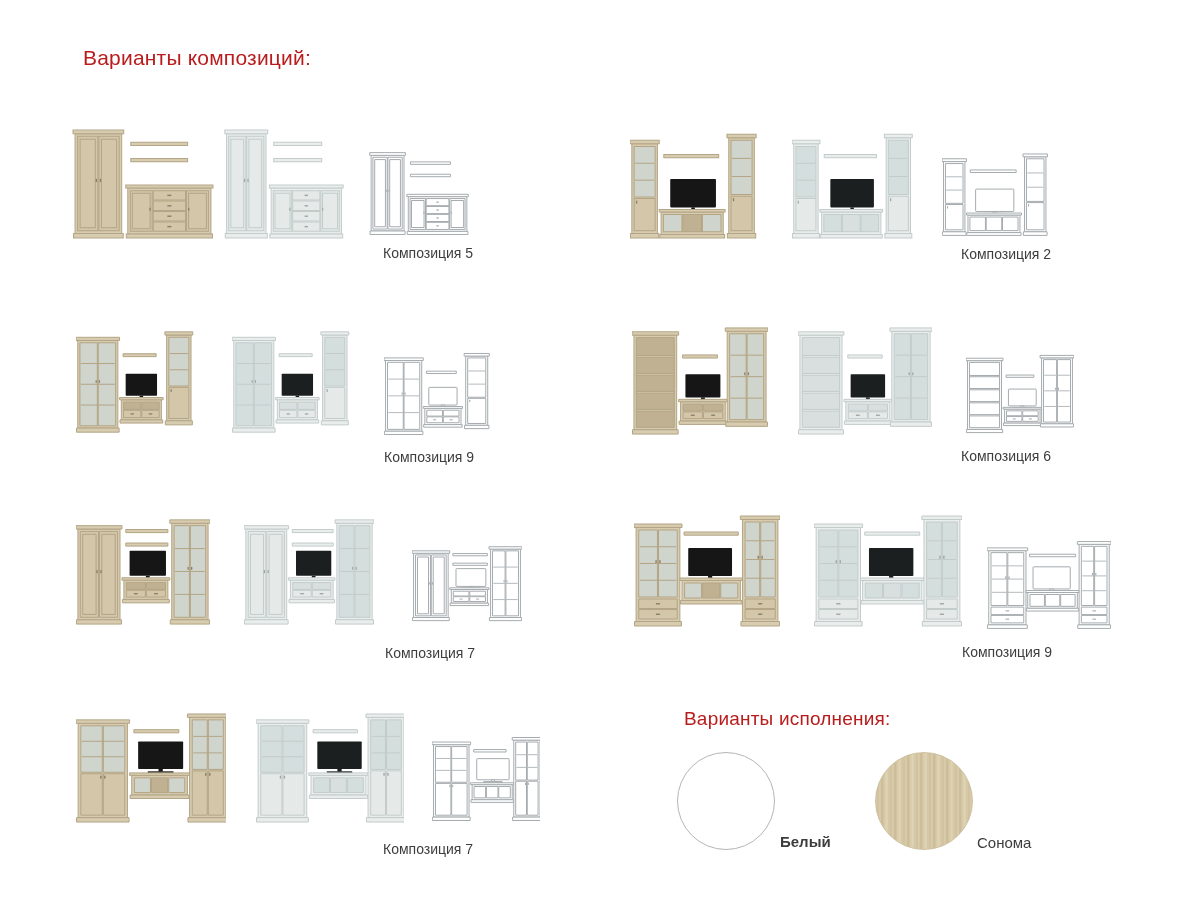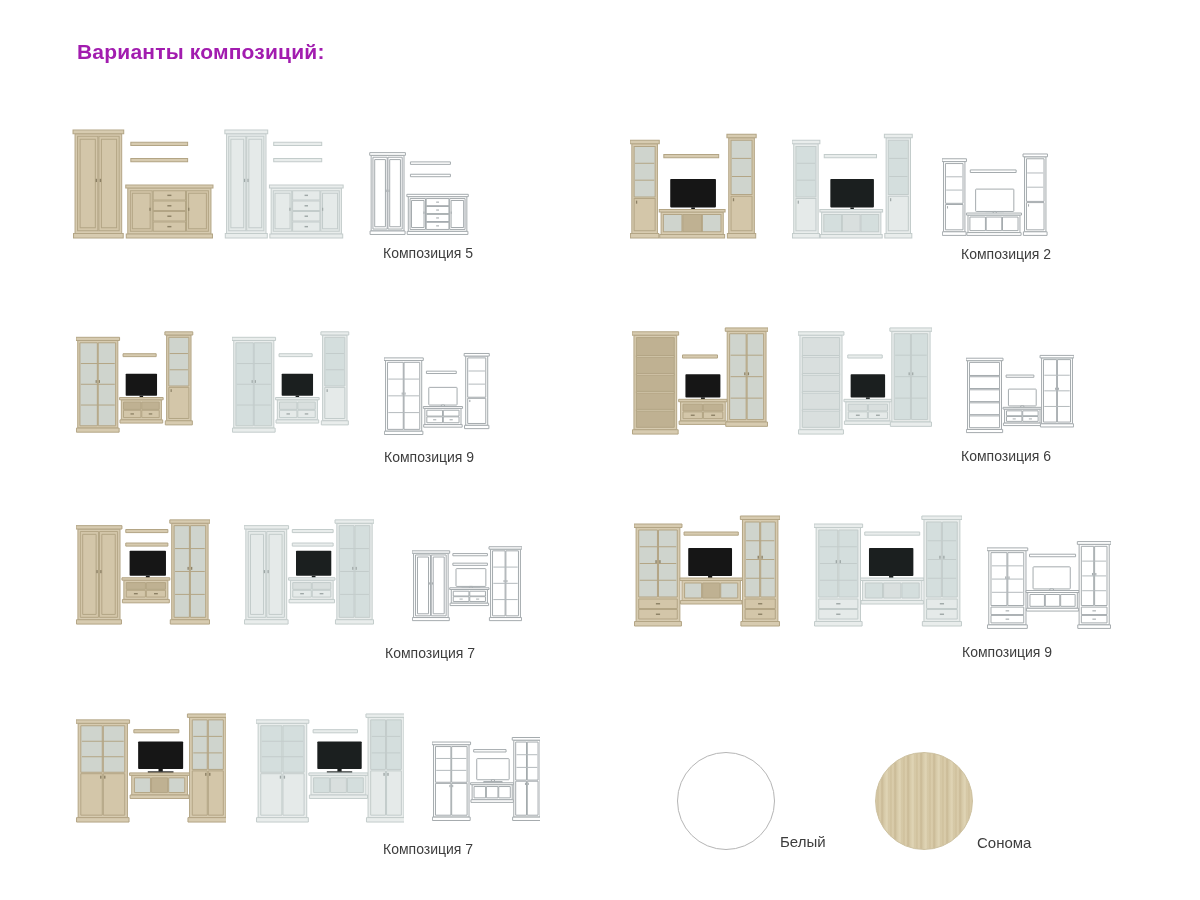--- a/index.html
+++ b/index.html
@@ -1,34 +1,34 @@
 <!DOCTYPE html>
 <html><head>
 <meta charset="utf-8">
 <style>
   html,body{margin:0;padding:0;}
   body{font-family:"Liberation Sans", sans-serif; background:#ffffff;}
   #canvas{position:relative;width:1200px;height:900px;background:#ffffff;overflow:hidden;}
 
-  .h-main{position:absolute;font-size:21px;font-weight:bold;color:#a21caf;letter-spacing:.2px;margin:2px;}
+  .h-main{position:absolute;font-size:21px;font-weight:normal;color:#b91c1c;letter-spacing:.2px;margin:8px;}
   #heading-compositions{left:75px;top:38px;}
   #heading-finishes{left:676px;top:700px;font-size:19px;}
 
   figure.comp{position:absolute;width:500px;height:155px;margin:0;}
   .variant{position:absolute;}
   .variant svg{width:100%;height:100%;display:block;}
   .cap{position:absolute;width:170px;font-size:14px;color:#3d3d3d;}
 
   .swatch{position:absolute;width:96px;height:96px;border-radius:50%;}
   #swatch-white{left:677px;top:752px;background:#ffffff;border:1px solid #b5b5b5;}
   #swatch-sonoma{left:875px;top:752px;border:1px solid #cdc1a0;
     background:repeating-linear-gradient(90deg,
       #d8cba9 0px,#cfc09c 2px,#dccfae 4px,#c9b995 6px,#d6c9a7 8px,#e0d5b6 11px,#d2c4a1 13px);}
   .swatch-label{position:absolute;font-size:15px;color:#3d3d3d;}
-  #label-white{left:780px;top:833px;}
+  #label-white{left:780px;top:833px;font-weight:bold;}
   #label-sonoma{left:977px;top:834px;}
 </style>
 </head>
 <body>
 
 <div id="canvas">
 
   <h2 id="heading-compositions" class="h-main">Варианты композиций:</h2>
 
   <figure class="comp" style="left:72px;top:118px">
@@ -793,20 +793,21 @@
           <line x1="109.5" y1="41.62666666666667" x2="136.5" y2="41.62666666666667" stroke="#b4babd" stroke-width="1" vector-effect="non-scaling-stroke"></line>
           <rect x="108.5" y="59.940000000000005" width="14" height="45.059999999999995" fill="#ffffff" stroke="#a5abae" stroke-width="1" vector-effect="non-scaling-stroke"></rect>
           <rect x="123.5" y="59.940000000000005" width="14" height="45.059999999999995" fill="#ffffff" stroke="#a5abae" stroke-width="1" vector-effect="non-scaling-stroke"></rect>
           <rect x="120.5" y="61.940000000000005" width="1.3" height="3" fill="#a5abae"></rect>
           <rect x="124.2" y="61.940000000000005" width="1.3" height="3" fill="#a5abae"></rect>
         </svg>
       </div>
     <figcaption class="cap" style="left:309px;top:133px">Композиция 7</figcaption>
   </figure>
 
+  <h2 id="heading-finishes" class="h-main">Варианты исполнения:</h2>
 
   <div id="swatch-white" class="swatch"></div>
   <span id="label-white" class="swatch-label">Белый</span>
 
   <div id="swatch-sonoma" class="swatch"></div>
   <span id="label-sonoma" class="swatch-label">Сонома</span>
 
 </div>
 
 </body></html>

